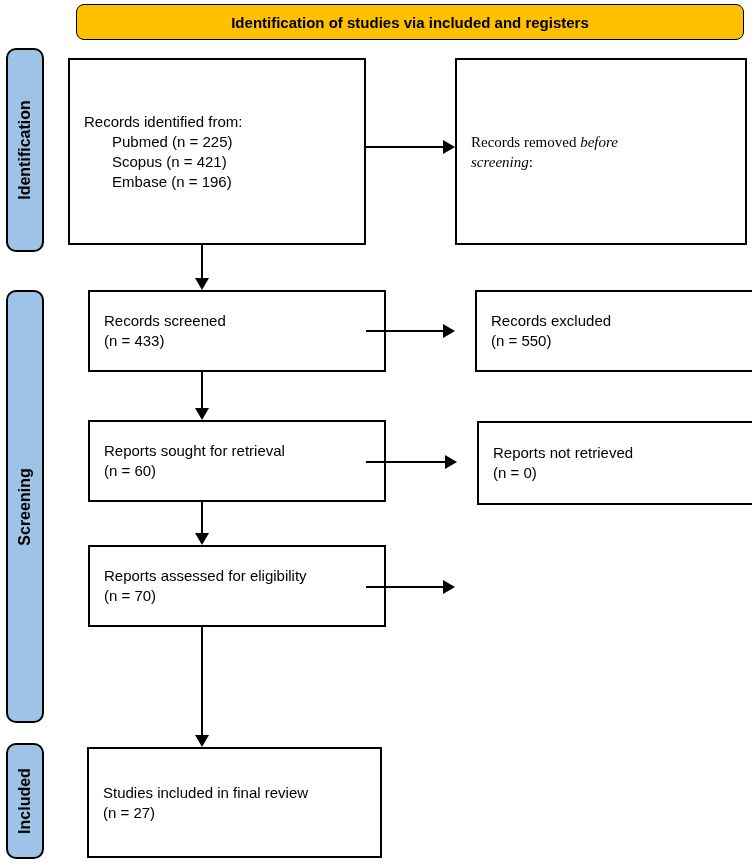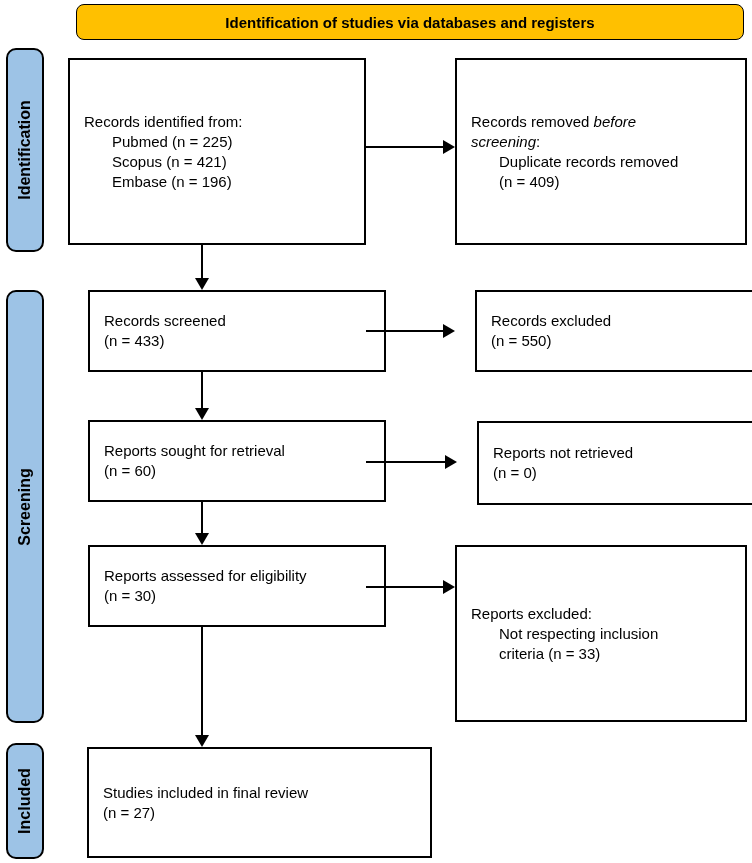--- a/index.html
+++ b/index.html
@@ -28,28 +28,28 @@
   }
   #stage-identification{top:48px;height:204px;}
   #stage-screening{top:290px;height:433px;}
   #stage-included{top:743px;height:116px;}
   .box{
     position:absolute;background:#fff;border:2px solid var(--line);
     box-sizing:border-box;display:flex;flex-direction:column;justify-content:center;
     padding:6px 12px 6px 14px;font-size:15px;line-height:20px;
   }
   #box-identified{left:68px;top:58px;width:298px;height:187px;}
-  #box-removed{left:455px;top:58px;width:292px;height:187px;}
+  #box-removed{left:455px;top:58px;width:292px;height:187px;font-family:Liberation Serif, serif;}
   #box-screened{left:68px;top:290px;width:298px;height:82px;}
   #box-excluded{left:455px;top:290px;width:292px;height:82px;}
   #box-sought{left:68px;top:420px;width:298px;height:82px;}
   #box-not-retrieved{left:457px;top:421px;width:290px;height:84px;}
   #box-assessed{left:68px;top:545px;width:298px;height:82px;}
   #box-reports-excluded{left:455px;top:545px;width:292px;height:177px;}
-  #box-included{left:67px;top:747px;width:345px;height:111px;}
+  #box-included{left:67px;top:747px;width:295px;height:111px;}
   .pre{white-space:pre-line;margin-left:20px;}
   .indent{margin-left:28px;}
   .it{font-style:italic;}
   
   .arrow-h{
     position:absolute;height:2px;background:var(--line);
   }
   .arrow-h::after{
     content:"";position:absolute;right:-12px;top:-6px;width:0;height:0;
     border-top:7px solid transparent;border-bottom:7px solid transparent;
@@ -71,21 +71,21 @@
   #av2{left:201px;top:372px;height:36px;}
   #av3{left:201px;top:502px;height:31px;}
   #av4{left:201px;top:627px;height:108px;}
 </style>
 </head>
 <body>
 
 <div class="canvas">
 
   <div class="banner">
-    <span>Identification of studies via databases and registers</span>
+    <span>Identification of studies via included and registers</span>
   </div>
 
   <div class="stage" id="stage-identification">
     <span>Identification</span>
   </div>
   <div class="stage" id="stage-screening">
     <span>Screening</span>
   </div>
   <div class="stage" id="stage-included">
     <span>Included</span>
@@ -94,44 +94,37 @@
   <div class="box" id="box-identified">
     <div>Records identified from:</div>
     <div class="pre indent">Pubmed (n = 225)
 Scopus (n = 421)
 Embase (n = 196)</div>
   </div>
 
   <div class="box" id="box-removed">
     <div><span>Records removed</span> <span class="it">before</span></div>
     <div><span class="it">screening</span><span>:</span></div>
-    <div class="pre indent">Duplicate records removed
-(n = 409)</div>
   </div>
 
   <div class="box pre" id="box-screened">Records screened
 (n = 433)</div>
 
   <div class="box pre" id="box-excluded">Records excluded
 (n = 550)</div>
 
   <div class="box pre" id="box-sought">Reports sought for retrieval
 (n = 60)</div>
 
   <div class="box pre" id="box-not-retrieved">Reports not retrieved
 (n = 0)</div>
 
   <div class="box pre" id="box-assessed">Reports assessed for eligibility
-(n = 30)</div>
+(n = 70)</div>
 
-  <div class="box" id="box-reports-excluded">
-    <div>Reports excluded:</div>
-    <div class="pre indent">Not respecting inclusion
-criteria (n = 33)</div>
-  </div>
 
   <div class="box pre" id="box-included">Studies included in final review
 (n = 27)</div>
 
   <div class="arrow-h" id="ah1"></div>
   <div class="arrow-h" id="ah2"></div>
   <div class="arrow-h" id="ah3"></div>
   <div class="arrow-h" id="ah4"></div>
 
   <div class="arrow-v" id="av1"></div>

